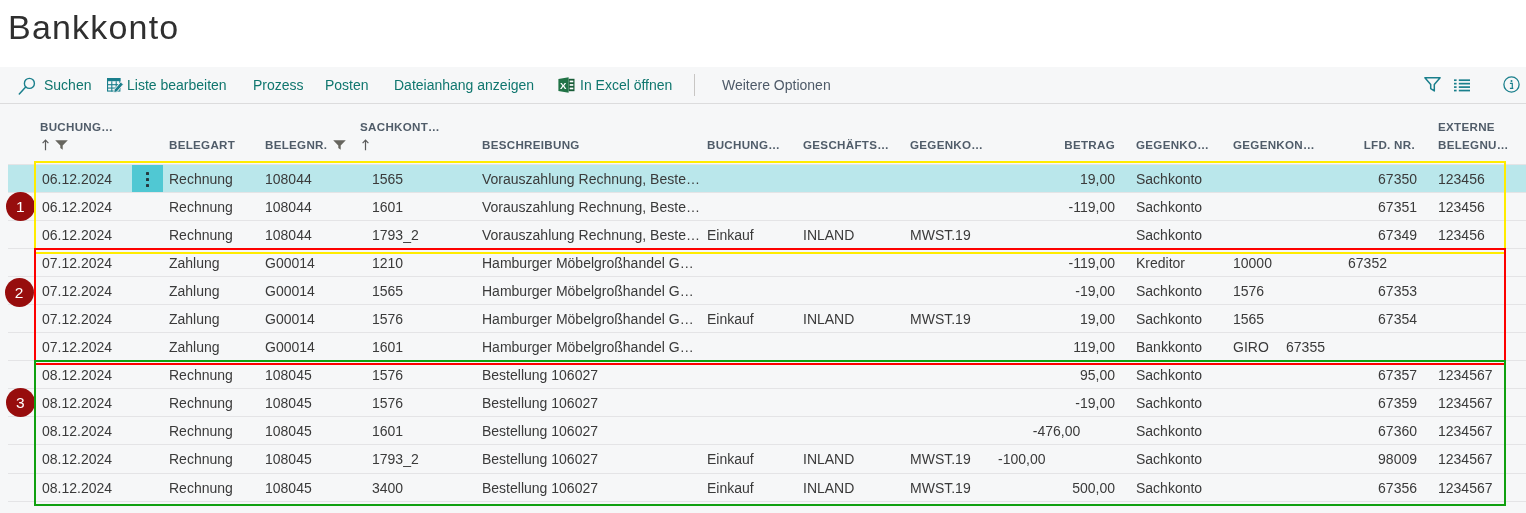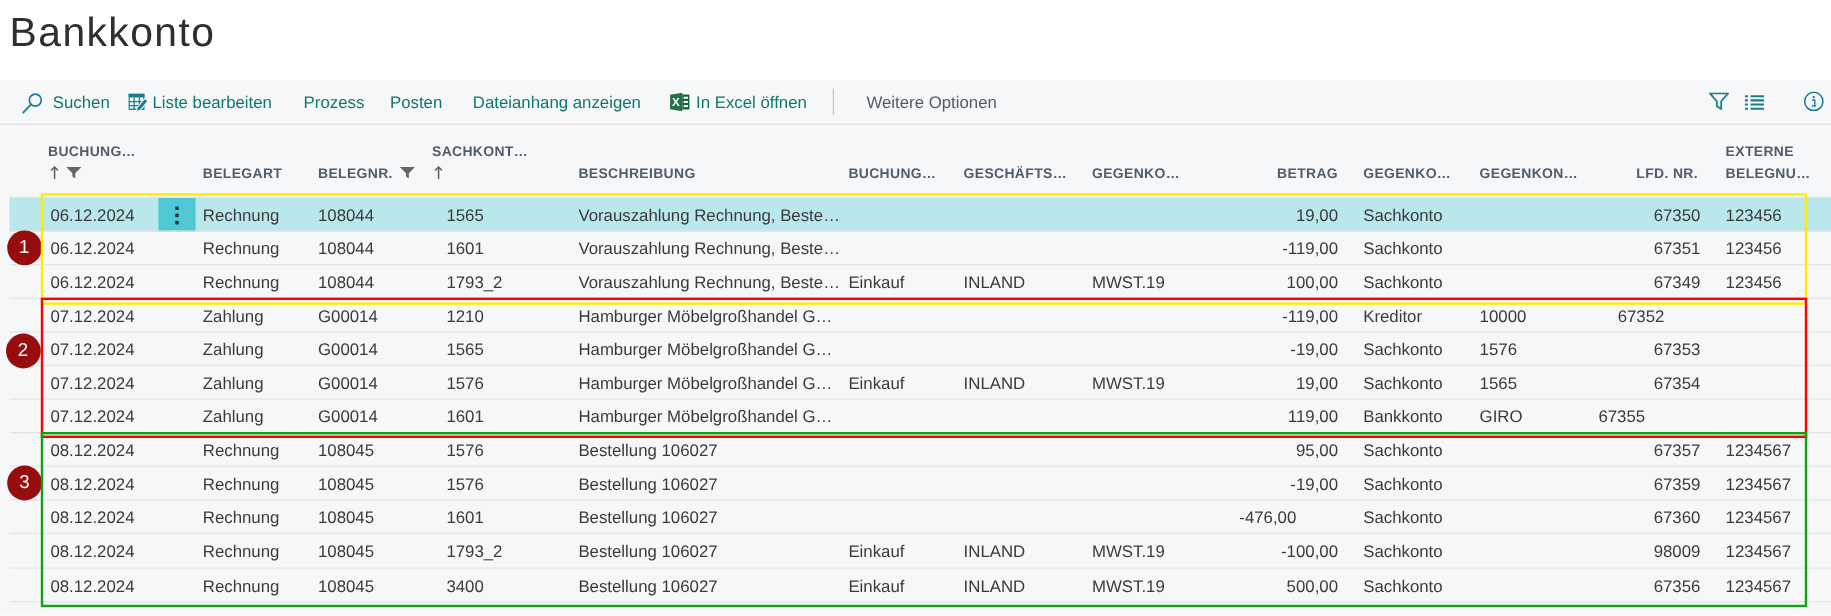--- a/index.html
+++ b/index.html
@@ -131,21 +131,20 @@
   </div>
 <div class="row" style="top:220.8px">
     <div class="c" style="left:42px">06.12.2024</div>
     <div class="c" style="left:169px">Rechnung</div>
     <div class="c" style="left:265px">108044</div>
     <div class="c" style="left:372px">1793_2</div>
     <div class="c el" style="left:482px;width:218px">Vorauszahlung Rechnung, Bestellung 106027</div>
     <div class="c" style="left:707px">Einkauf</div>
     <div class="c" style="left:803px">INLAND</div>
     <div class="c" style="left:910px">MWST.19</div>
-    <div class="c" style="left:998px;width:117px;text-align:right">100,00</div>
     <div class="c" style="left:1136px">Sachkonto</div>
     <div class="c" style="left:1318px;width:99px;text-align:right">67349</div>
     <div class="c" style="left:1438px">123456</div>
   </div>
 <div class="row" style="top:248.8px">
     <div class="c" style="left:42px">07.12.2024</div>
     <div class="c" style="left:169px">Zahlung</div>
     <div class="c" style="left:265px">G00014</div>
     <div class="c" style="left:372px">1210</div>
     <div class="c el" style="left:482px;width:218px">Hamburger Möbelgroßhandel GmbH</div>
@@ -181,21 +180,21 @@
   </div>
 <div class="row" style="top:333.1px">
     <div class="c" style="left:42px">07.12.2024</div>
     <div class="c" style="left:169px">Zahlung</div>
     <div class="c" style="left:265px">G00014</div>
     <div class="c" style="left:372px">1601</div>
     <div class="c el" style="left:482px;width:218px">Hamburger Möbelgroßhandel GmbH</div>
     <div class="c" style="left:998px;width:117px;text-align:right">119,00</div>
     <div class="c" style="left:1136px">Bankkonto</div>
     <div class="c" style="left:1233px">GIRO</div>
-    <div class="c" style="left:1332px;width:99px;text-align:left">67355</div>
+    <div class="c" style="left:1256px;width:99px;text-align:center">67355</div>
   </div>
 <div class="row" style="top:361.2px">
     <div class="c" style="left:42px">08.12.2024</div>
     <div class="c" style="left:169px">Rechnung</div>
     <div class="c" style="left:265px">108045</div>
     <div class="c" style="left:372px">1576</div>
     <div class="c el" style="left:482px;width:218px">Bestellung 106027</div>
     <div class="c" style="left:998px;width:117px;text-align:right">95,00</div>
     <div class="c" style="left:1136px">Sachkonto</div>
     <div class="c" style="left:1318px;width:99px;text-align:right">67357</div>
@@ -225,21 +224,21 @@
   </div>
 <div class="row" style="top:445.4px">
     <div class="c" style="left:42px">08.12.2024</div>
     <div class="c" style="left:169px">Rechnung</div>
     <div class="c" style="left:265px">108045</div>
     <div class="c" style="left:372px">1793_2</div>
     <div class="c el" style="left:482px;width:218px">Bestellung 106027</div>
     <div class="c" style="left:707px">Einkauf</div>
     <div class="c" style="left:803px">INLAND</div>
     <div class="c" style="left:910px">MWST.19</div>
-    <div class="c" style="left:998px;width:117px;text-align:right">-100,00</div>
+    <div class="c" style="left:998px;width:117px;">-100,00</div>
     <div class="c" style="left:1136px">Sachkonto</div>
     <div class="c" style="left:1318px;width:99px;text-align:right">98009</div>
     <div class="c" style="left:1438px">1234567</div>
   </div>
 <div class="row" style="top:473.5px">
     <div class="c" style="left:42px">08.12.2024</div>
     <div class="c" style="left:169px">Rechnung</div>
     <div class="c" style="left:265px">108045</div>
     <div class="c" style="left:372px">3400</div>
     <div class="c el" style="left:482px;width:218px">Bestellung 106027</div>

